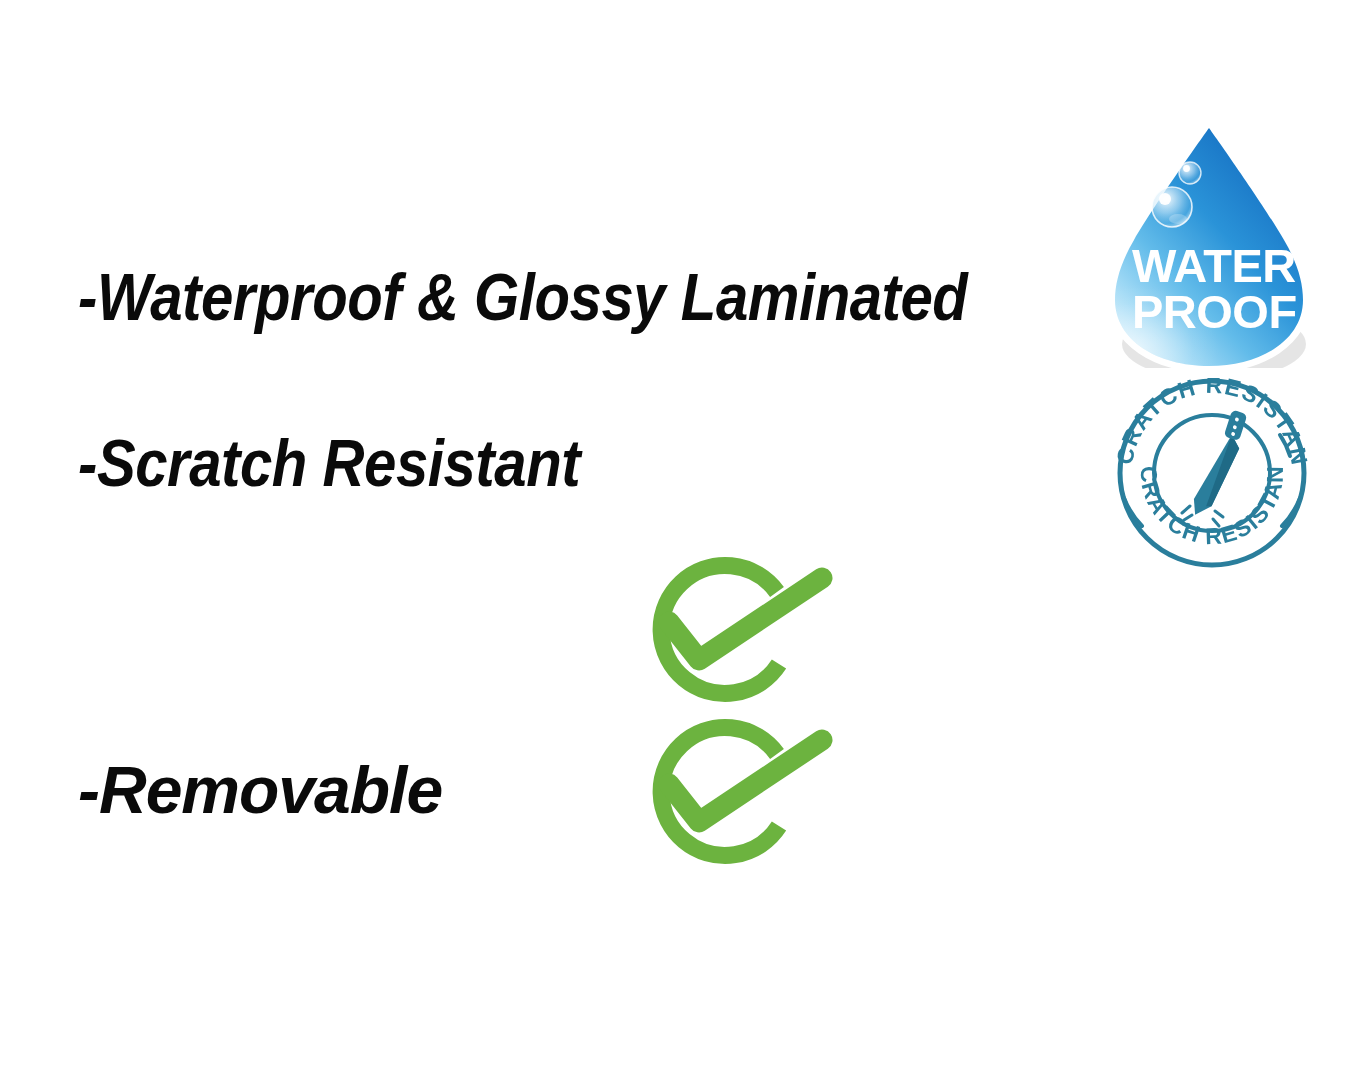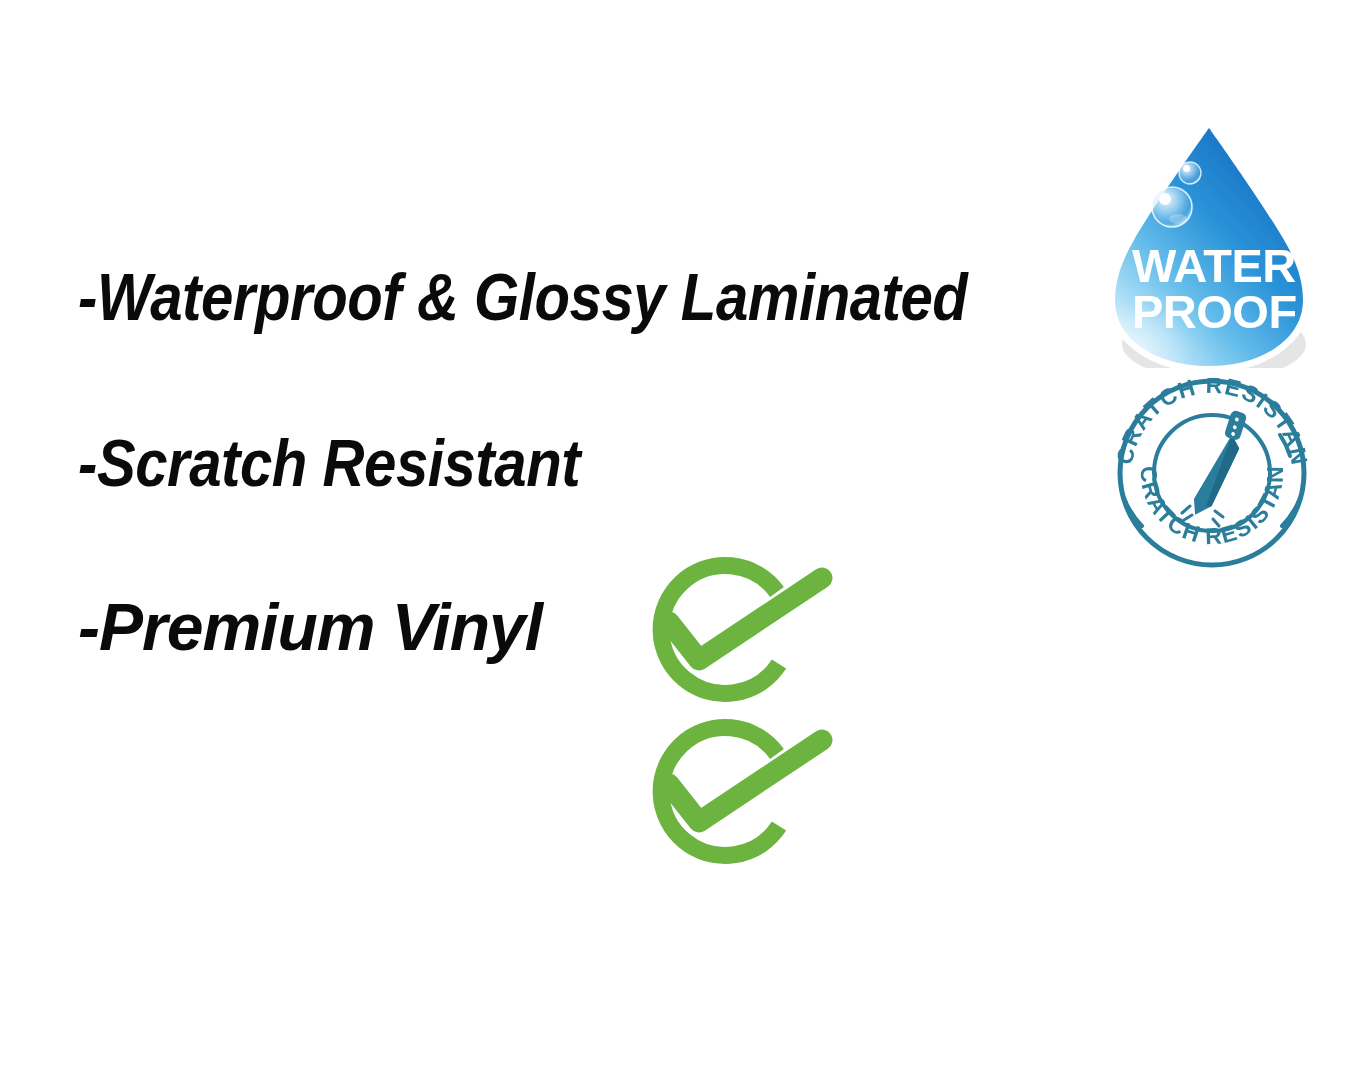--- a/index.html
+++ b/index.html
@@ -70,22 +70,22 @@
 </style>
 </head>
 <body>
 
 <div id="canvas">
 
   <div class="feature-line condensed line-1">-Waterproof &amp; Glossy Laminated</div>
 
   <div class="feature-line condensed line-2">-Scratch Resistant</div>
 
-  <div class="feature-line line-3">-Premium Vinyl</div>
-
+
+  <div class="feature-line line-4">-Removable</div>
 
   <div id="waterproof-badge">
     <svg width="222" height="252" viewBox="0 0 222 252" xmlns="http://www.w3.org/2000/svg">
       <defs>
         <linearGradient id="dropGrad" x1="0.88" y1="0.05" x2="0.12" y2="0.95">
           <stop offset="0%" stop-color="#1565B8"></stop>
           <stop offset="18%" stop-color="#1B79C8"></stop>
           <stop offset="42%" stop-color="#2A93D8"></stop>
           <stop offset="68%" stop-color="#63BCEA"></stop>
           <stop offset="88%" stop-color="#A6DCF6"></stop>

